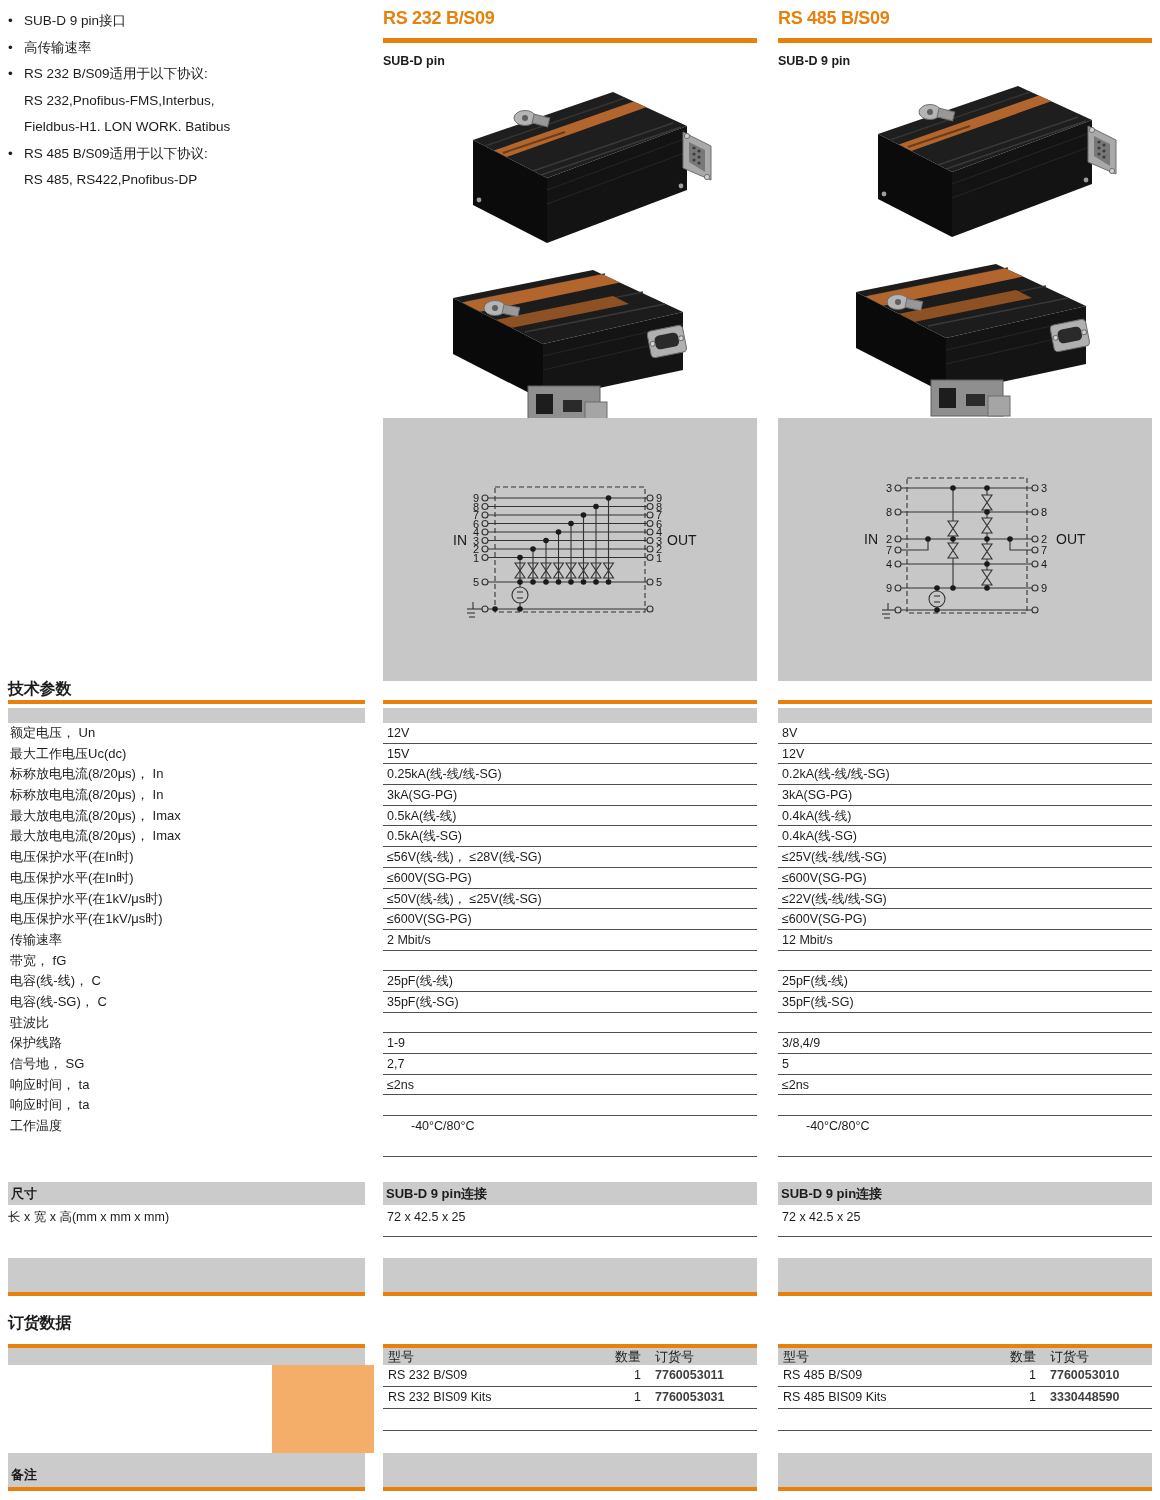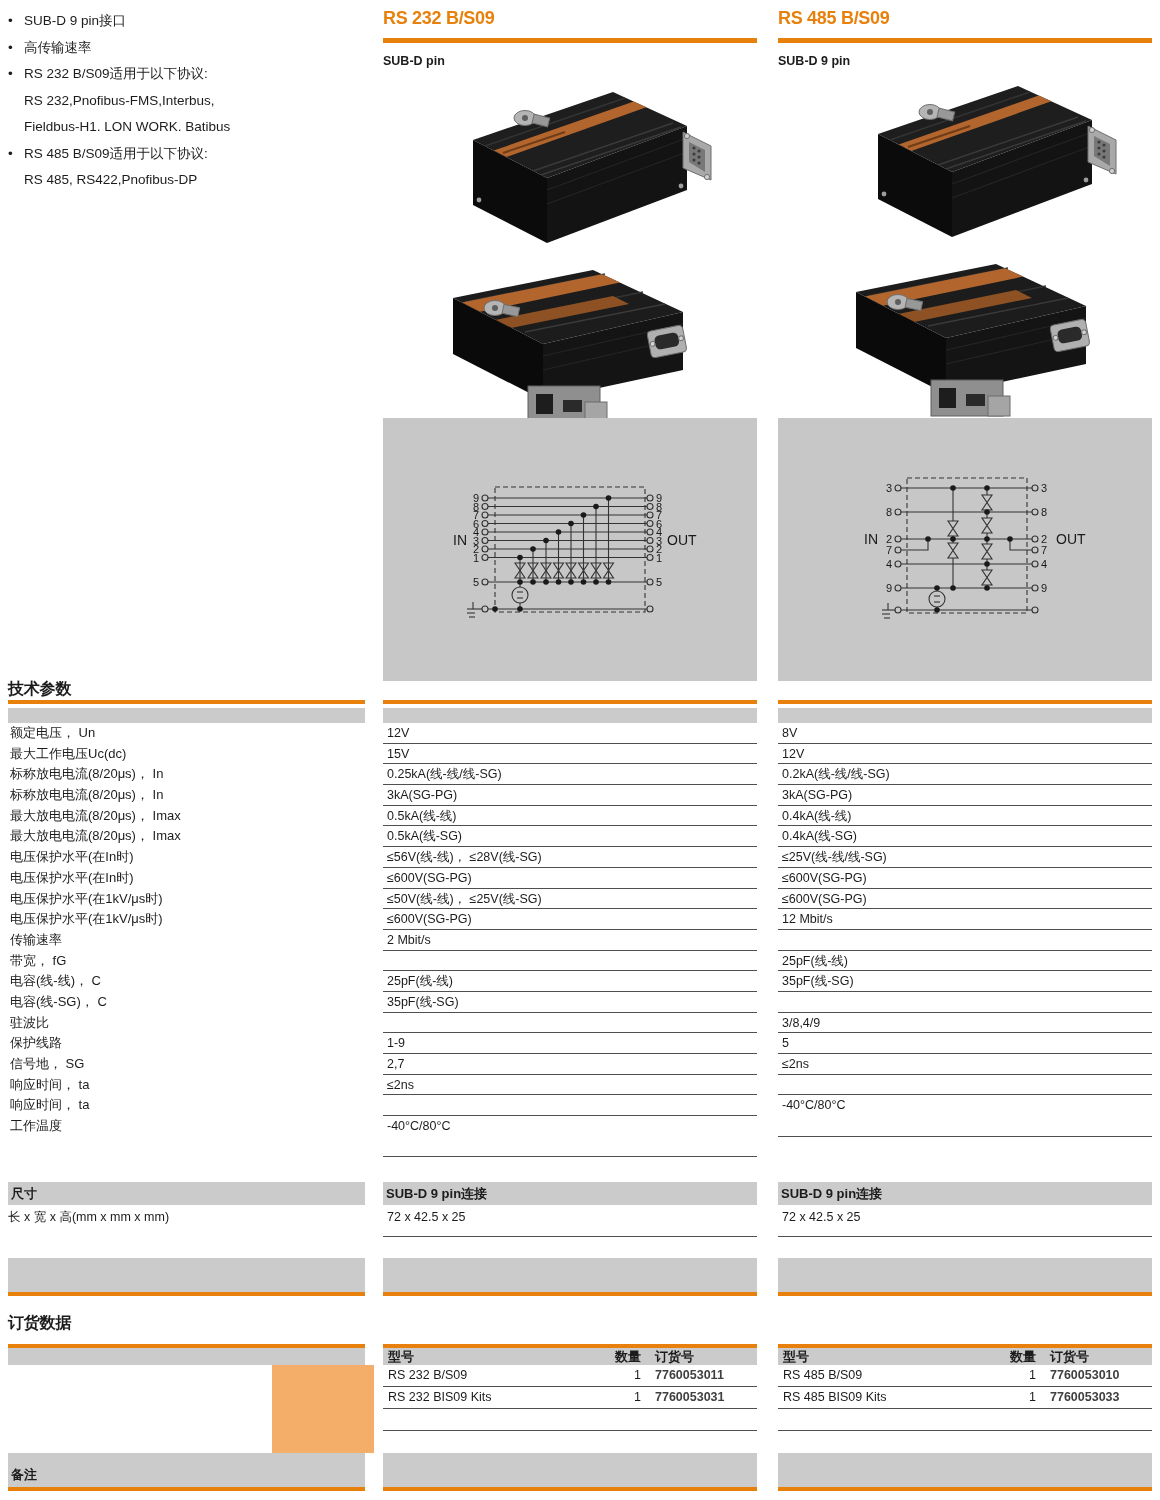--- a/index.html
+++ b/index.html
@@ -38,39 +38,39 @@
   
   .sec-title{font-size:16px;font-weight:bold;letter-spacing:-.2px;}
   .tech-title{top:679px;}
   .tech-rule{top:700px;height:4px;background:var(--accent);}
   .graybar{background:var(--gray);}
   .tech-graybar{top:708px;height:15px;}
   .tech-rows{top:723px;}
   .trow{height:20.7px;box-sizing:border-box;line-height:20px;white-space:nowrap;overflow:hidden;}
   .tlabel{font-size:13px;padding-left:2px;}
   .tval{font-size:12.5px;border-bottom:1px solid var(--rule);padding-left:4px;}
-  .tval.nob{border-bottom:none;}
+  .tval.nob{border-bottom:none;margin-left:24px;}
 
   
   .dim-bar{top:1182px;height:23px;background:var(--gray);display:flex;align-items:center;
            font-weight:bold;font-size:13px;padding-left:3px;box-sizing:border-box;}
   .dim-label{top:1209px;font-size:12.5px;}
   .dim-val{top:1205px;height:32px;border-bottom:1px solid var(--rule);font-size:12.5px;
            line-height:24px;padding-left:4px;box-sizing:border-box;}
 
   
   .block-bar{top:1258px;height:38px;background:var(--gray);border-bottom:4px solid var(--accent);box-sizing:border-box;}
 
   
   .order-title{top:1313px;}
   .order-rule{top:1344px;height:4px;background:var(--accent);}
   .order-graybar{top:1348px;height:17px;}
   .mount-labels{top:1365px;}
   .mrow{height:22px;line-height:22px;font-size:12.5px;text-align:right;padding-right:2px;}
-  .table-head{top:1348px;height:17px;background:var(--gray);display:flex;font-weight:bold;
+  .table-head{top:1348px;height:17px;background:var(--gray);display:flex;font-weight:normal;
               font-size:13px;line-height:17px;box-sizing:border-box;}
   .oh-model{flex:1;padding-left:5px;}
   .oh-qty{width:70px;text-align:right;padding-right:14px;box-sizing:border-box;}
   .oh-order{width:102px;text-align:left;}
   .orange-block{top:1365px;left:272px;width:102px;height:88px;background:var(--accent-light);}
   .order-rows{top:1365px;}
   .orow{height:22px;display:flex;font-size:12.5px;line-height:21px;box-sizing:border-box;position:relative;}
   .orow.ob{border-bottom:1px solid var(--rule);}
   .omodel{flex:1;padding-left:5px;}
   .oqty{width:70px;text-align:right;padding-right:14px;box-sizing:border-box;}
@@ -463,20 +463,21 @@
   </div>
 <div class="abs col2 tech-rows">
     <div class="trow tval">8V</div>
     <div class="trow tval">12V</div>
     <div class="trow tval">0.2kA(线-线/线-SG)</div>
     <div class="trow tval">3kA(SG-PG)</div>
     <div class="trow tval">0.4kA(线-线)</div>
     <div class="trow tval">0.4kA(线-SG)</div>
     <div class="trow tval">≤25V(线-线/线-SG)</div>
     <div class="trow tval">≤600V(SG-PG)</div>
+    <div class="trow tval">≤22V(线-线/线-SG)</div>
     <div class="trow tval">≤600V(SG-PG)</div>
     <div class="trow tval">12 Mbit/s</div>
     <div class="trow tval"></div>
     <div class="trow tval">25pF(线-线)</div>
     <div class="trow tval">35pF(线-SG)</div>
     <div class="trow tval"></div>
     <div class="trow tval">3/8,4/9</div>
     <div class="trow tval">5</div>
     <div class="trow tval">≤2ns</div>
     <div class="trow tval"></div>
@@ -542,21 +543,21 @@
 <div class="abs col2 orange-block"></div>
 <div class="abs col2 order-rows">
     <div class="orow ob">
       <div class="omodel">RS 485 B/S09</div>
       <div class="oqty">1</div>
       <div class="oorder">7760053010</div>
     </div>
     <div class="orow ob">
       <div class="omodel">RS 485 BIS09 Kits</div>
       <div class="oqty">1</div>
-      <div class="oorder">7760053033</div>
+      <div class="oorder">3330448590</div>
     </div>
     <div class="orow ob">
       <div class="omodel"></div>
       <div class="oqty"></div>
       <div class="oorder"></div>
     </div>
     <div class="orow">
       <div class="omodel"></div>
       <div class="oqty"></div>
       <div class="oorder"></div>

